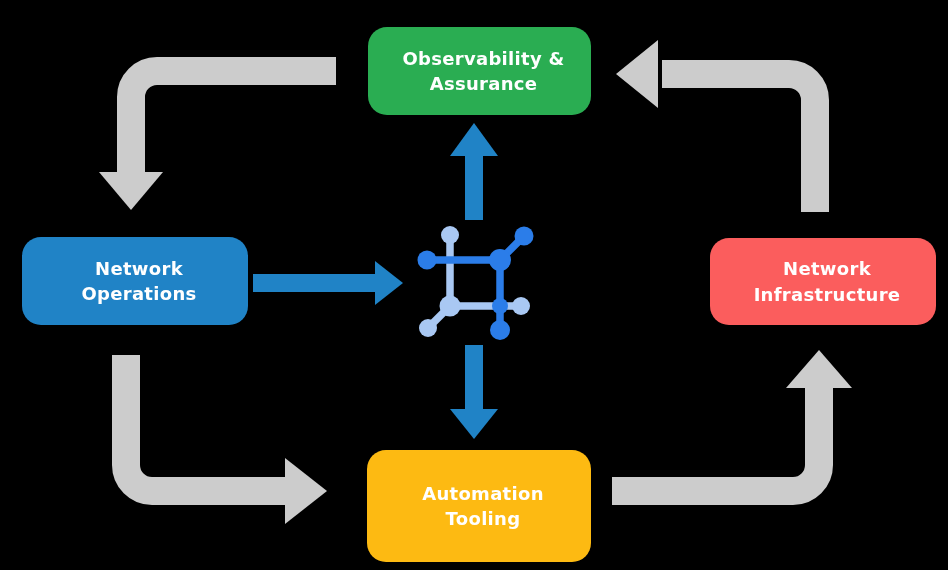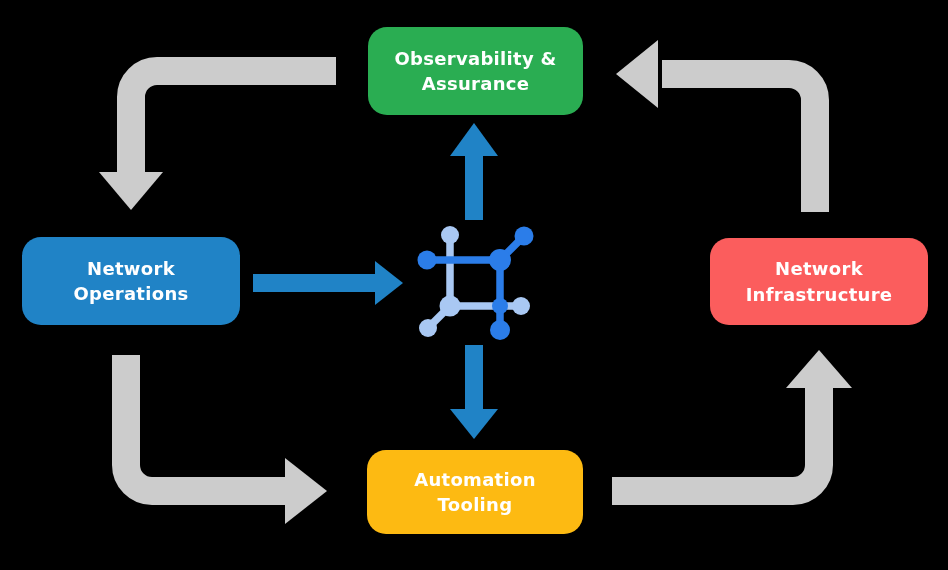--- a/index.html
+++ b/index.html
@@ -52,33 +52,34 @@
   .i-light-dot { fill: var(--c-icon_light_blue, #a9c8f3); }
   .i-dark-dot  { fill: var(--c-icon_dark_blue, #2b7de9); }
   
   .node {
     position: absolute;
     border-radius: 19px;
     display: flex;
     align-items: center;
     justify-content: center;
     text-align: center;
+    padding-left: 8px;
   }
   .node .label {
     color: var(--c-label_text, #ffffff);
     font-size: 18px;
     font-weight: 600;
     letter-spacing: 0.3px;
     line-height: 1.4;
     white-space: pre-line;
   }
   .node-observability { left: 368px; top: 27px;  width: 215px; height: 88px; background: var(--c-observability_green, #2aad52); }
   .node-operations    { left: 22px;  top: 237px; width: 218px; height: 88px; background: var(--c-operations_blue, #2083c6); }
   .node-infrastructure{ left: 710px; top: 238px; width: 218px; height: 87px; background: var(--c-infrastructure_red, #fb5d5d); }
-  .node-automation    { left: 367px; top: 450px; width: 216px; height: 84px; background: var(--c-automation_yellow, #fdba12); }
+  .node-automation    { left: 367px; top: 450px; width: 216px; height: 112px; background: var(--c-automation_yellow, #fdba12); }
 </style>
 </head>
 <body>
 
 <div class="stage">
 
   <svg class="layer" width="948" height="570" viewBox="0 0 948 570" xmlns="http://www.w3.org/2000/svg">
 
     <g>
       <path class="gbar" d="M336,71 L157,71 A26,26 0 0 0 131,97 L131,176"></path>

